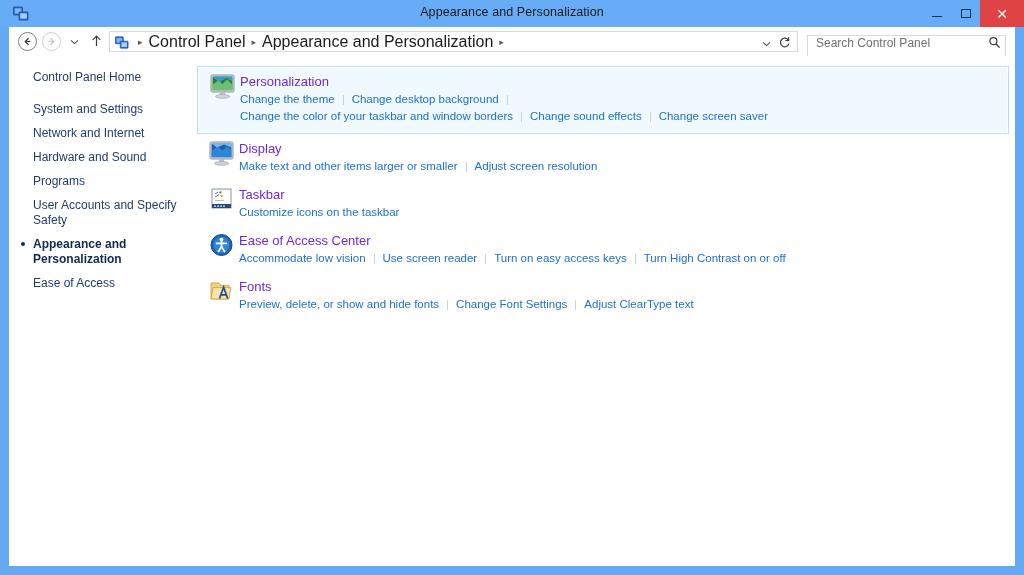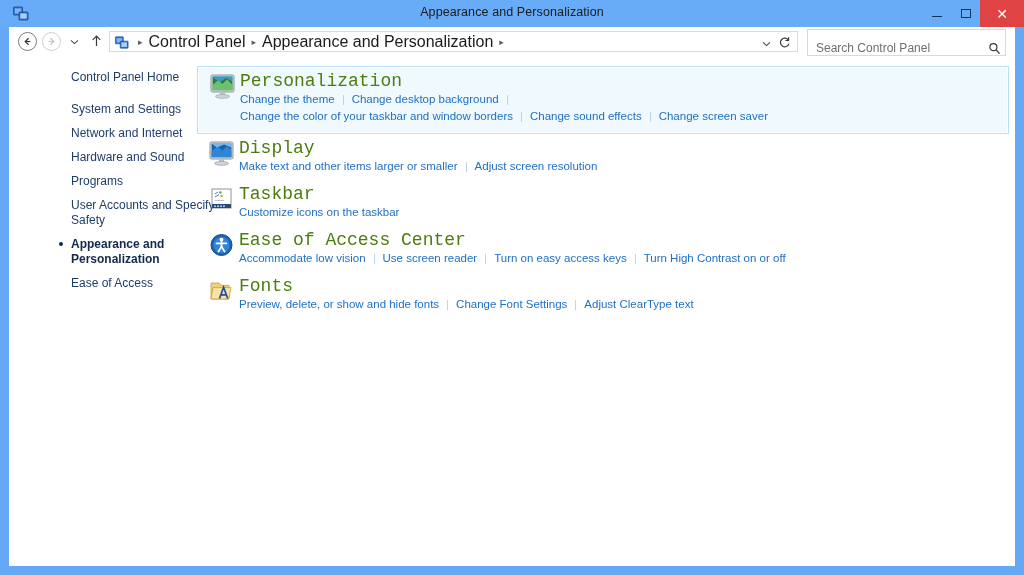--- a/index.html
+++ b/index.html
@@ -161,28 +161,28 @@
   }
   .crumb-refresh {
     position: absolute;
     right: 6px; top: 4px;
     font-size: 12px;
     color: #3b3b3b;
   }
 
   .searchbox {
     position: absolute;
-    left: 798px; top: 2px;
+    left: 798px; top: 8px;
     width: 199px;
     height: 27px;
     border: 1px solid #d9d9d9;
     background: #ffffff;
     box-sizing: border-box;
     display: flex;
-    align-items: flex-end;
+    align-items: flex-start;
   }
   .searchbox input {
     border: 0;
     outline: none;
     flex: 1 1 auto;
     font-family: "Liberation Sans", sans-serif;
     font-size: 12px;
     color: #2a2a2a;
     padding: 0 4px 0 8px;
     background: transparent;
@@ -206,21 +206,20 @@
     background: #ffffff;
     overflow: hidden;
   }
 
   
   .sidebar {
     position: absolute;
     left: 0; top: 0;
     width: 180px;
     height: 510px;
-    padding-left: 38px;
   }
   .side-item {
     position: relative;
     font-size: 12px;
     color: #1f3d6b;
     line-height: 15px;
     padding: 0 8px 0 24px;
     margin-bottom: 9px;
     cursor: default;
   }
@@ -268,27 +267,26 @@
     display: flex;
     align-items: flex-start;
     justify-content: center;
     padding-top: 2px;
   }
   .cat-body {
     flex: 1 1 auto;
     padding-left: 0px;
   }
   .cat-title {
-    font-size: 18px;
-    color: #4d7c0f;
+    font-size: 13px;
+    color: #6d28d9;
     line-height: 17px;
     margin-bottom: 1px;
     cursor: default;
     display: inline-block;
-    font-family: Liberation Mono, monospace;
   }
   .cat-links {
     font-size: 11.5px;
     line-height: 17px;
     color: #1f6fc4;
   }
   .cat-links a {
     color: #1f6fc4;
     text-decoration: none;
     cursor: default;

